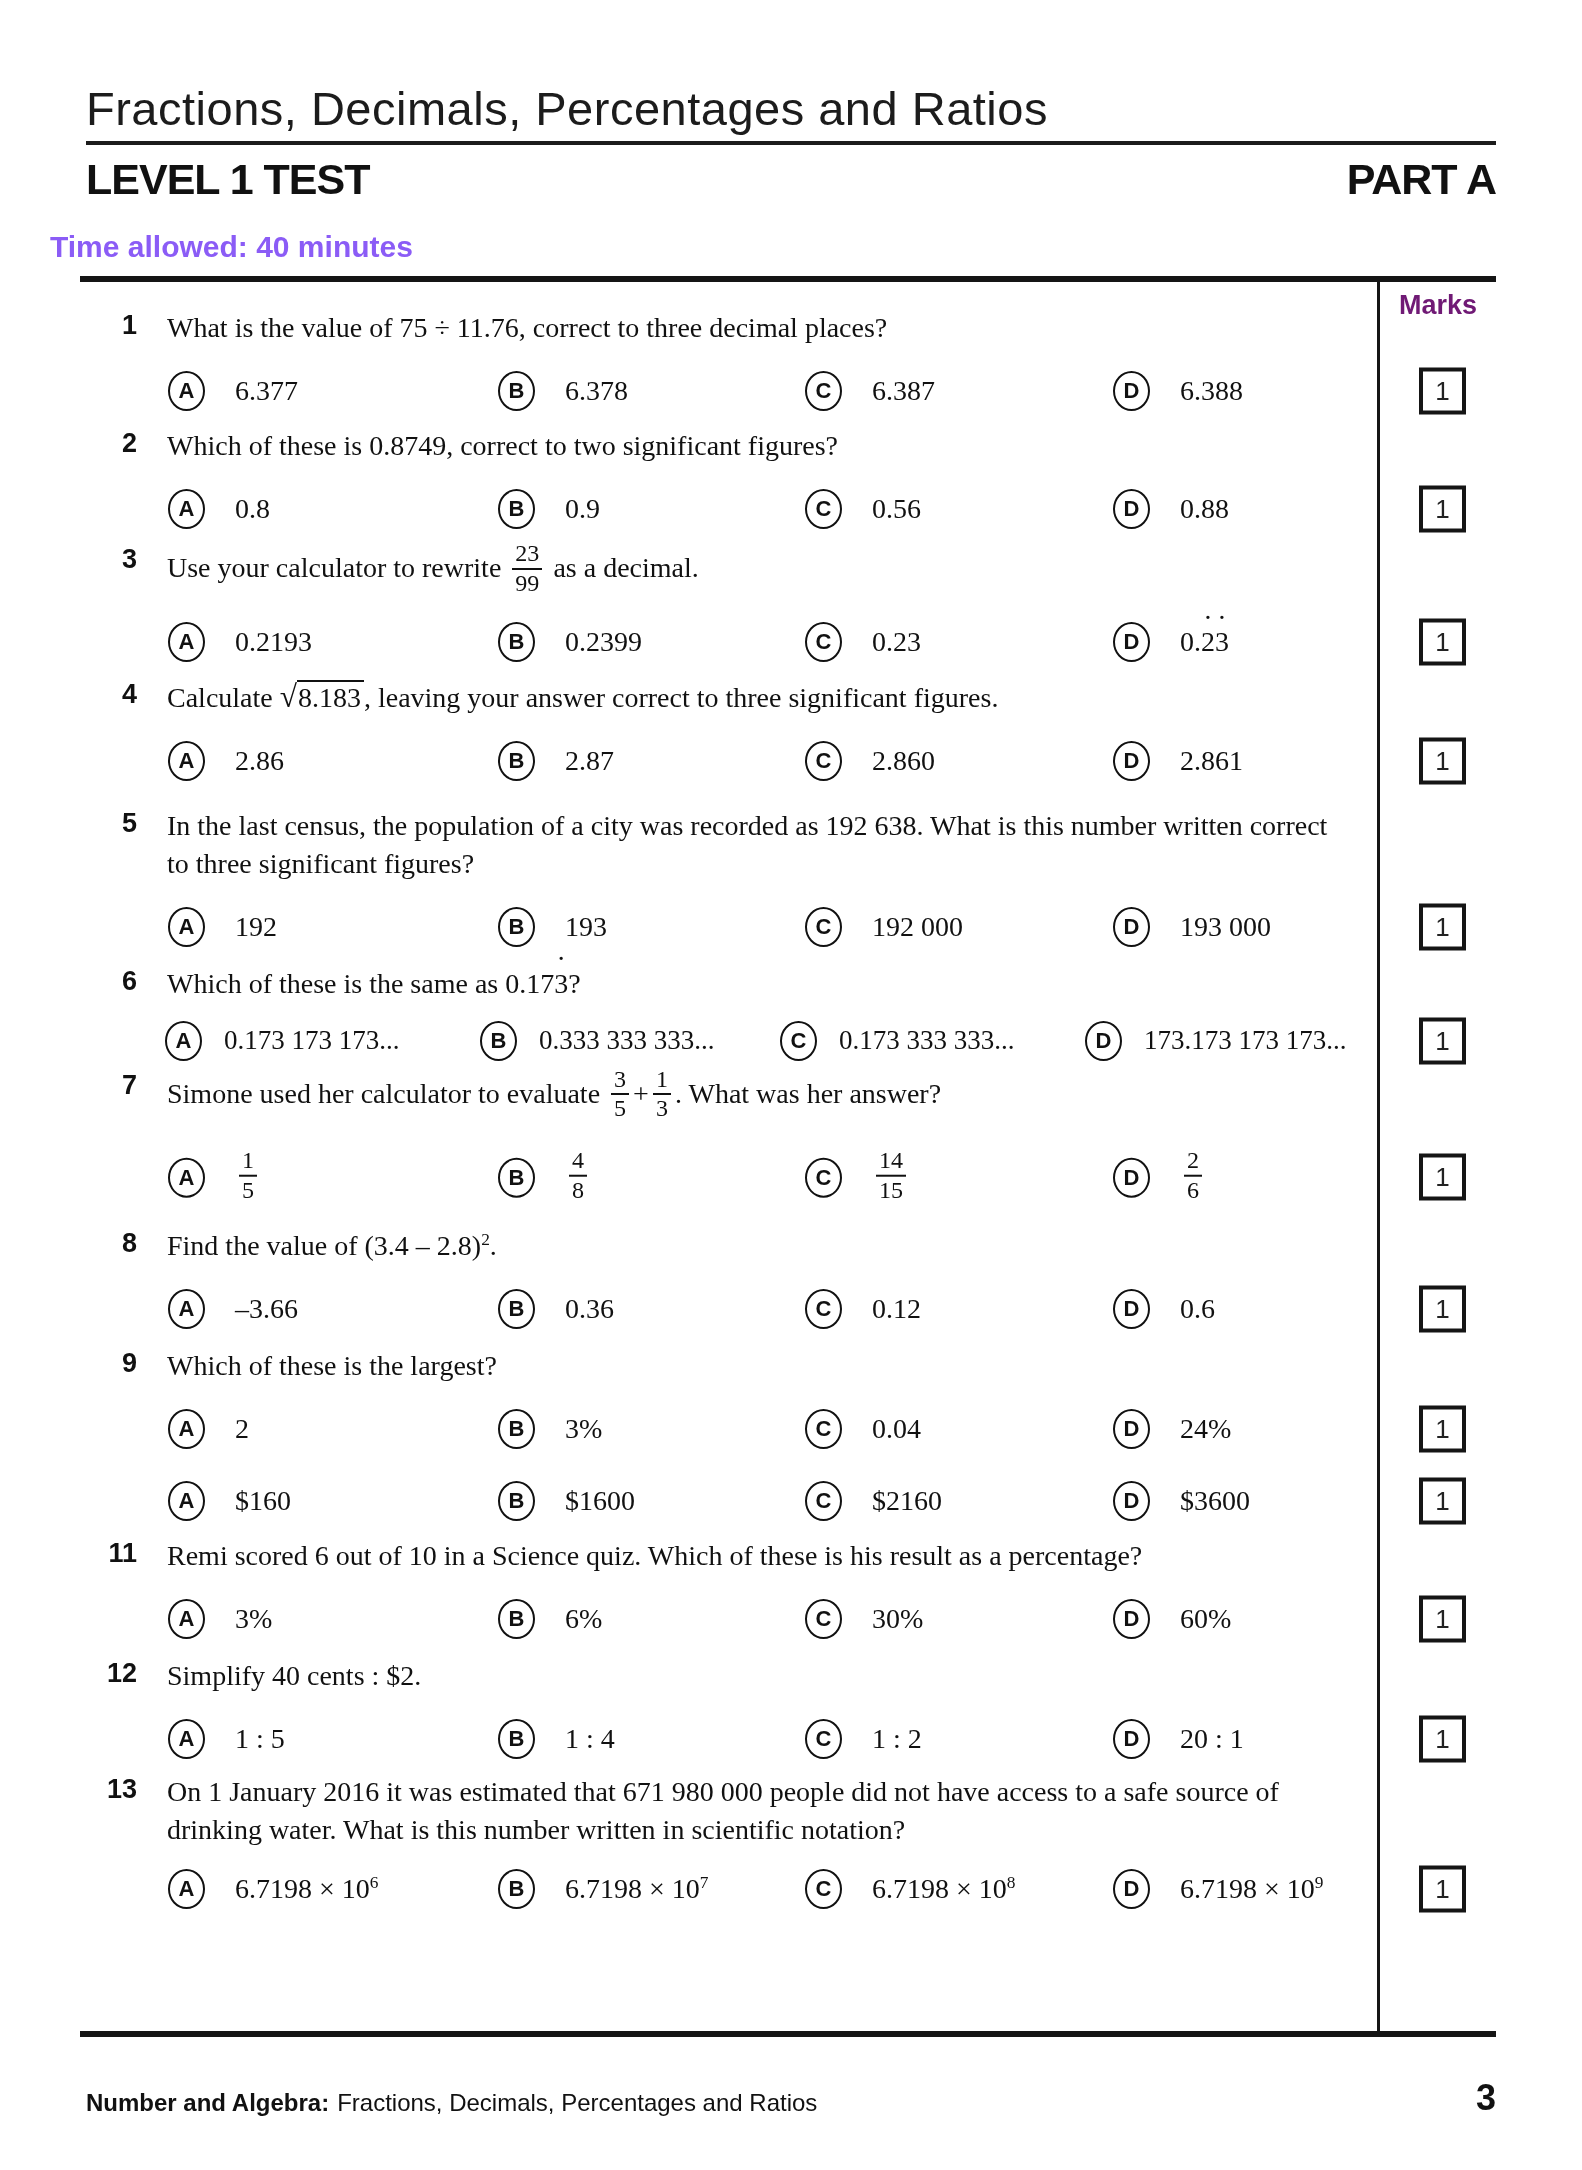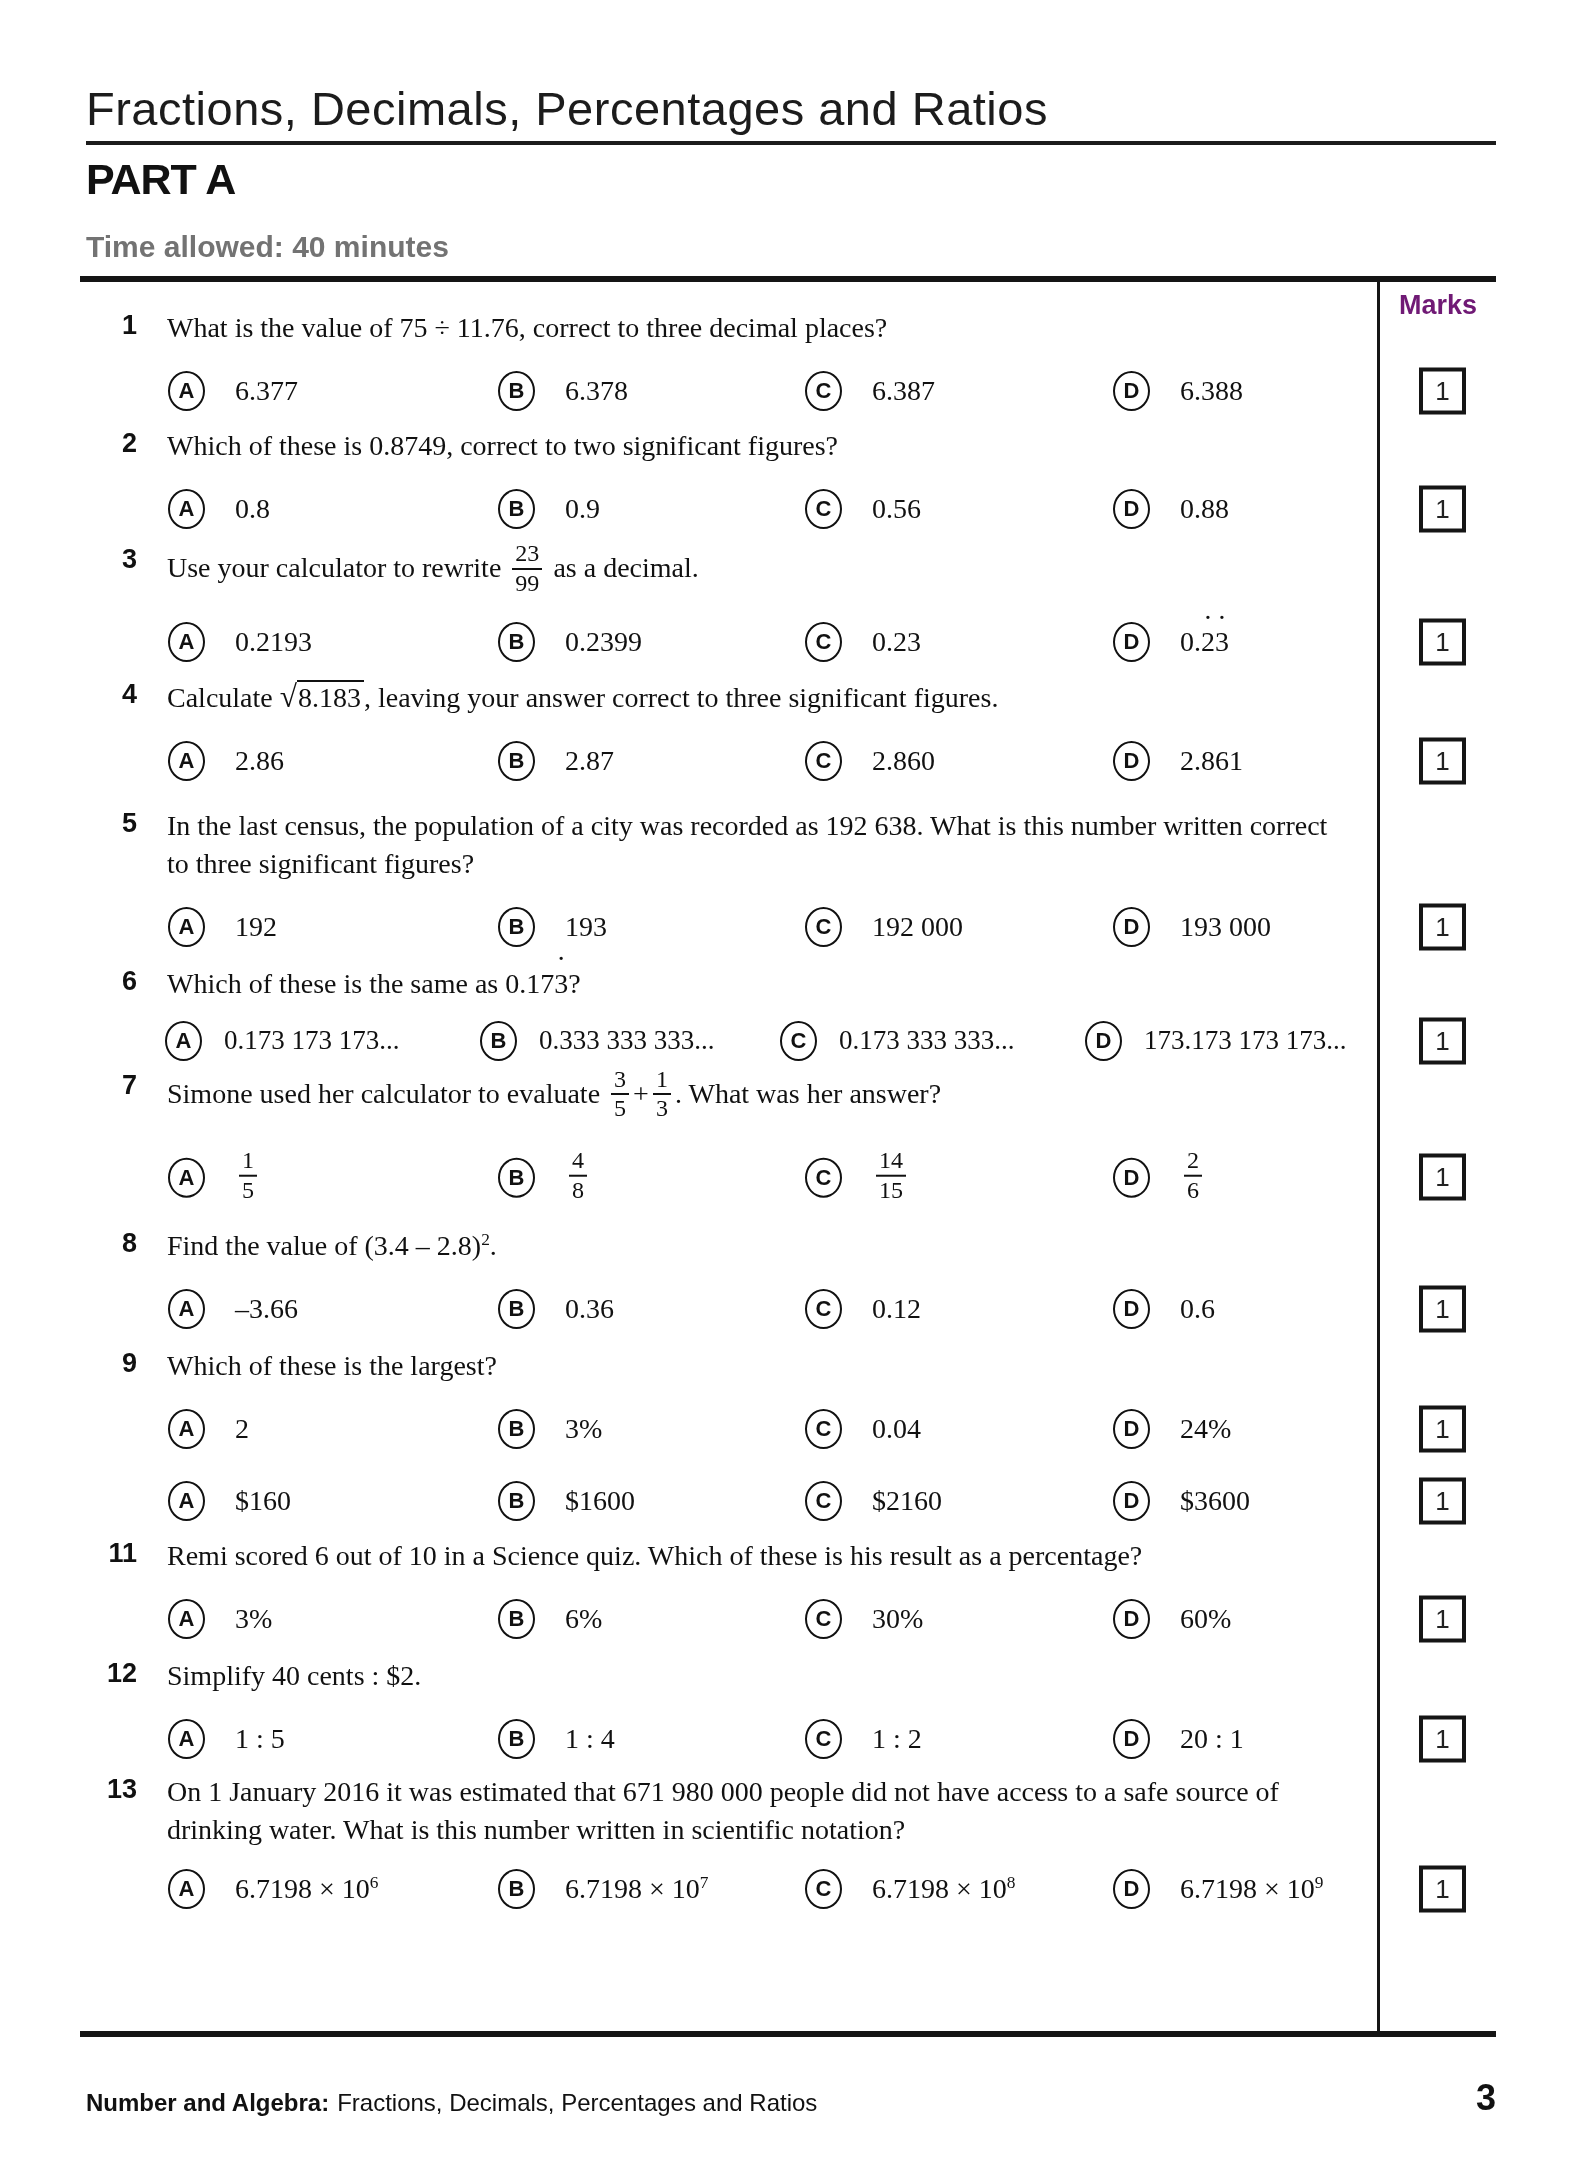--- a/index.html
+++ b/index.html
@@ -6,22 +6,22 @@
   .page{position:relative;width:1582px;height:2170px;background:#ffffff;color:#111;
         font-family:"Liberation Serif",serif;overflow:hidden;}
 
   
   .title{margin:84px 86px 0 86px;font-family:"Liberation Sans",sans-serif;
          font-weight:400;font-size:47px;letter-spacing:.5px;color:#1c1c1c;line-height:1.05;}
   .title-rule{margin:8px 86px 0 86px;height:4px;background:#1c1c1c;}
   .level-row{margin:10px 86px 0 86px;display:flex;justify-content:space-between;align-items:baseline;
              font-family:"Liberation Sans",sans-serif;font-weight:700;font-size:43px;
              letter-spacing:-1px;color:#111;}
-  .time{margin:26px 86px 0 86px;font-family:"Liberation Sans",sans-serif;font-weight:700;
-        font-size:30px;color:#737373;}
+  .time{margin:26px 86px 0 50px;font-family:"Liberation Sans",sans-serif;font-weight:700;
+        font-size:30px;color:#8b5cf6;}
 
   
   .main{position:relative;margin:12px 86px 0 80px;width:1416px;height:1733px;
         border-top:6px solid #151515;border-bottom:6px solid #151515;box-sizing:content-box;
         padding-top:16px;}
   .vline{position:absolute;left:1297px;top:0;bottom:0;width:3px;background:#151515;}
   .marks-header{position:absolute;left:1297px;top:8px;width:122px;text-align:center;
                 font-family:"Liberation Sans",sans-serif;font-weight:700;font-size:27px;color:#701a75;}
 
   .question{position:relative;}
@@ -76,20 +76,21 @@
 </style>
 </head>
 <body>
 
 <div class="page">
 
   <div class="title">Fractions, Decimals, Percentages and Ratios</div>
   <div class="title-rule"></div>
 
   <div class="level-row">
+    <span>LEVEL 1 TEST</span>
     <span>PART A</span>
   </div>
 
   <div class="time">Time allowed: 40 minutes</div>
 
   <div class="main">
     <div class="vline"></div>
     <div class="marks-header">Marks</div>
     <div id="questions">
   <div class="question q1">

